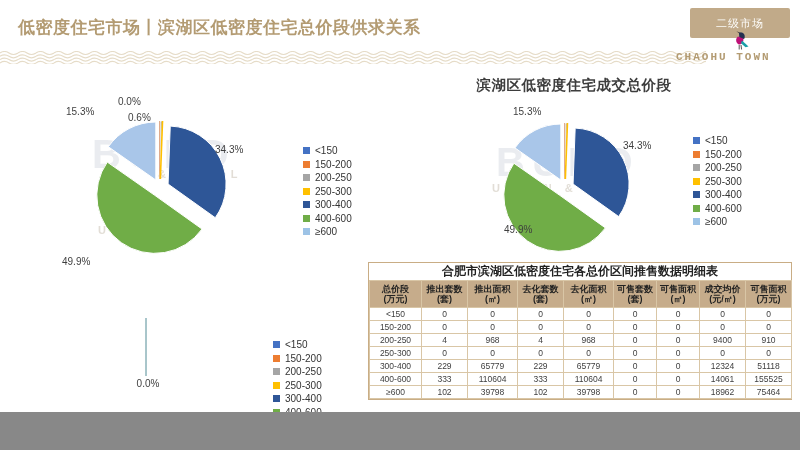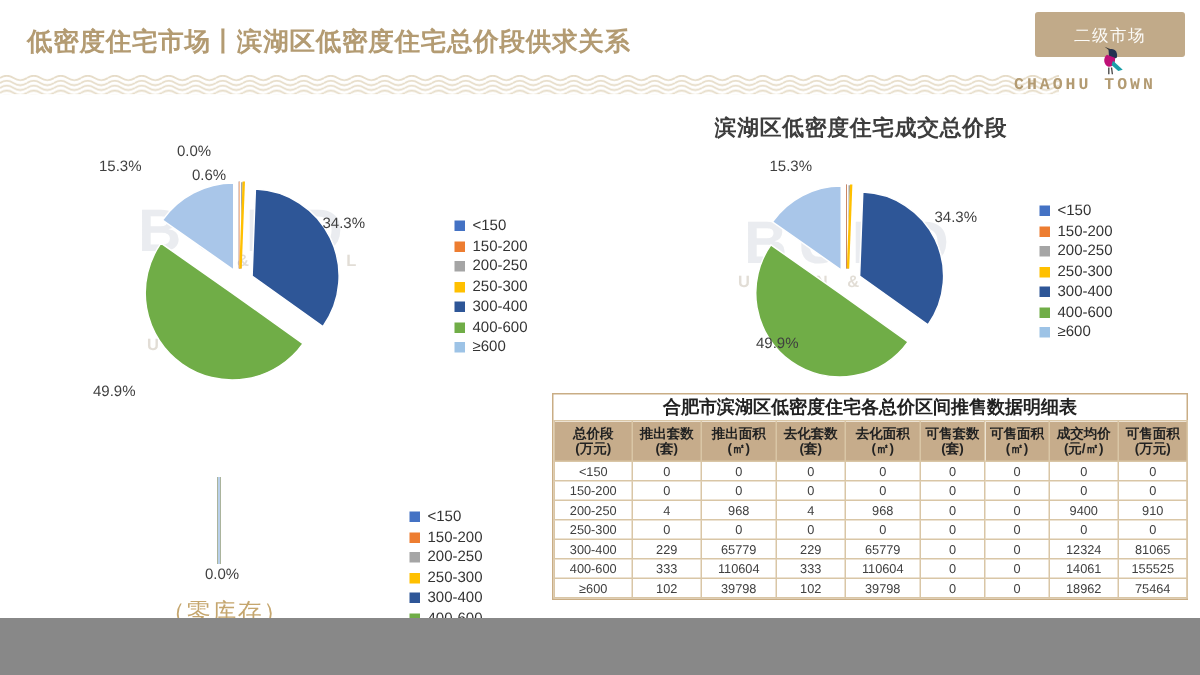--- a/index.html
+++ b/index.html
@@ -181,21 +181,20 @@
     <svg class="pie-svg" width="210" height="72">
         <line x1="105" y1="58" x2="105" y2="0" stroke="#4472c4" stroke-width="1.6"></line>
         <line x1="105" y1="58" x2="105" y2="0" stroke="#ed7d31" stroke-width="1.6"></line>
         <line x1="105" y1="58" x2="105" y2="0" stroke="#a5a5a5" stroke-width="1.6"></line>
         <line x1="105" y1="58" x2="105" y2="0" stroke="#ffc000" stroke-width="1.6"></line>
         <line x1="105" y1="58" x2="105" y2="0" stroke="#2e5697" stroke-width="1.6"></line>
         <line x1="105" y1="58" x2="105" y2="0" stroke="#70ad47" stroke-width="1.6"></line>
         <line x1="105" y1="58" x2="105" y2="0" stroke="#b9d0ea" stroke-width="1.6"></line>
       </svg>
     <span class="pct" style="left:86px;top:92px;width:44px;text-align:center;">0.0%</span>
-    <div class="zero-note">（零库存）</div>
     <div class="legend">
         <div class="legend-item">
           <span class="sw" style="background: rgb(68, 114, 196);"></span>
           <span class="lb">&lt;150</span>
         </div>
         <div class="legend-item">
           <span class="sw" style="background: rgb(237, 125, 49);"></span>
           <span class="lb">150-200</span>
         </div>
         <div class="legend-item">
@@ -322,21 +321,21 @@
           </tr>
           <tr>
             <td>300-400</td>
             <td>229</td>
             <td>65779</td>
             <td>229</td>
             <td>65779</td>
             <td>0</td>
             <td>0</td>
             <td>12324</td>
-            <td>81065</td>
+            <td>51118</td>
           </tr>
           <tr>
             <td>400-600</td>
             <td>333</td>
             <td>110604</td>
             <td>333</td>
             <td>110604</td>
             <td>0</td>
             <td>0</td>
             <td>14061</td>

